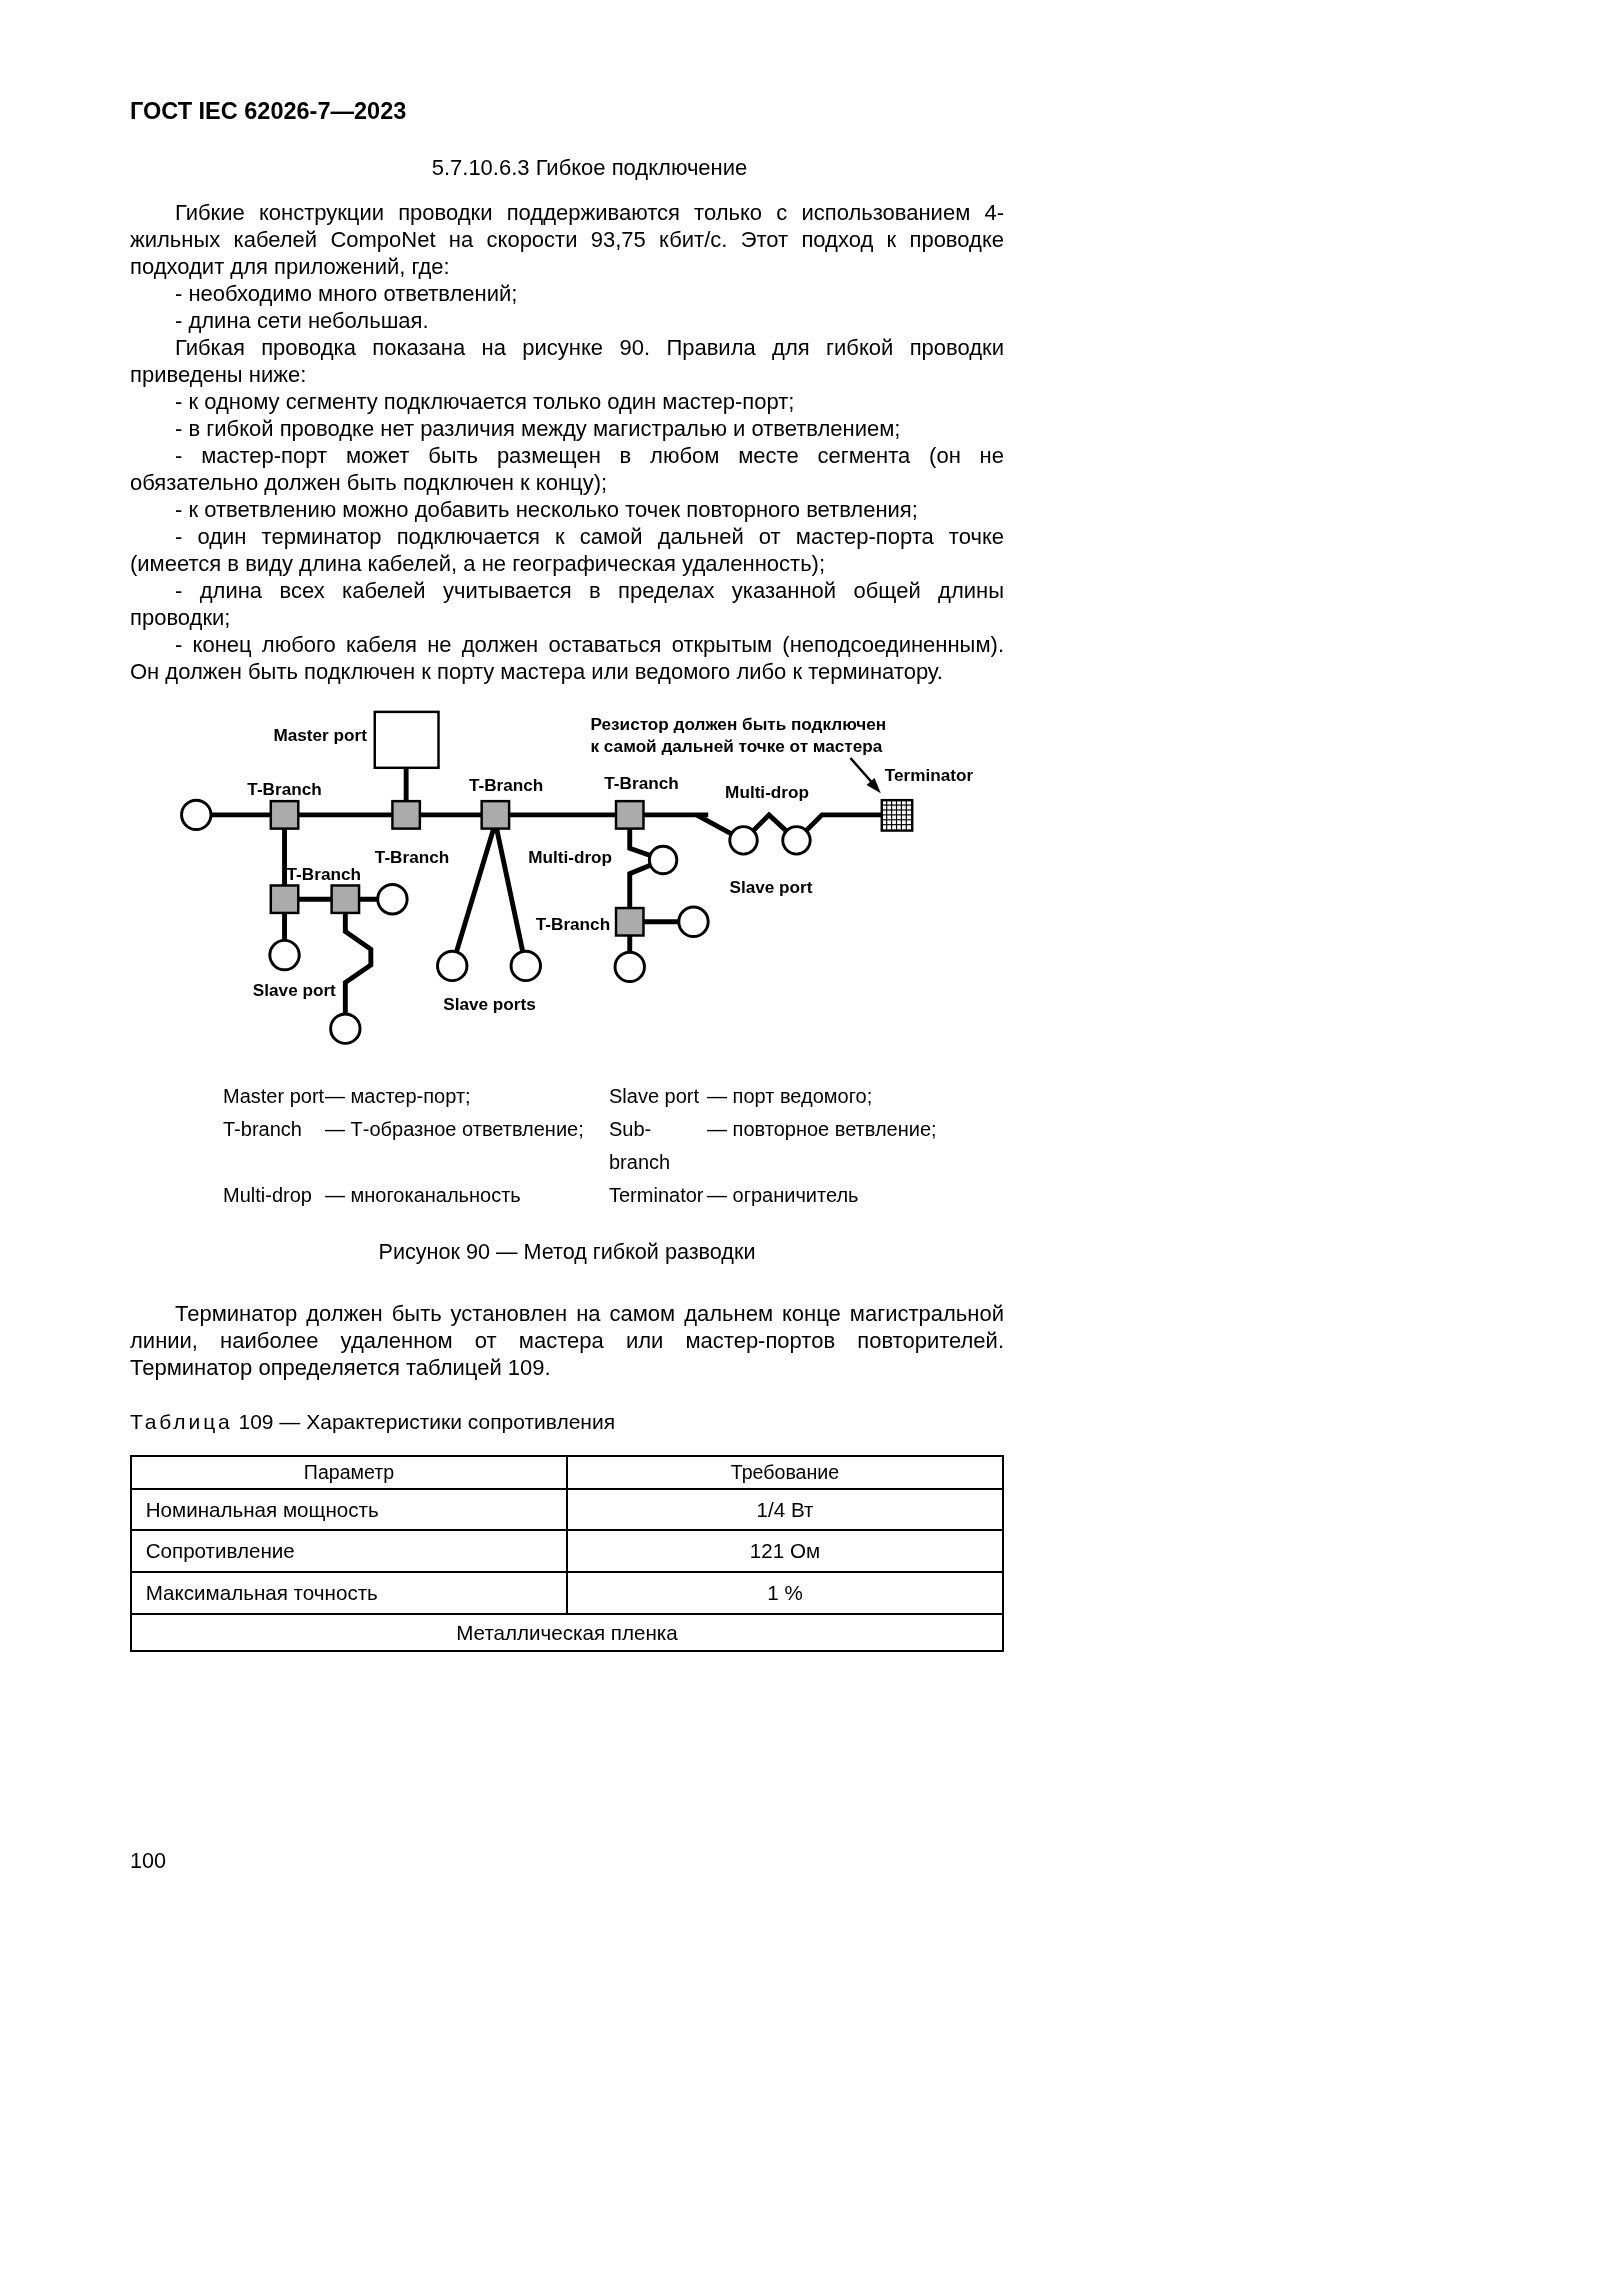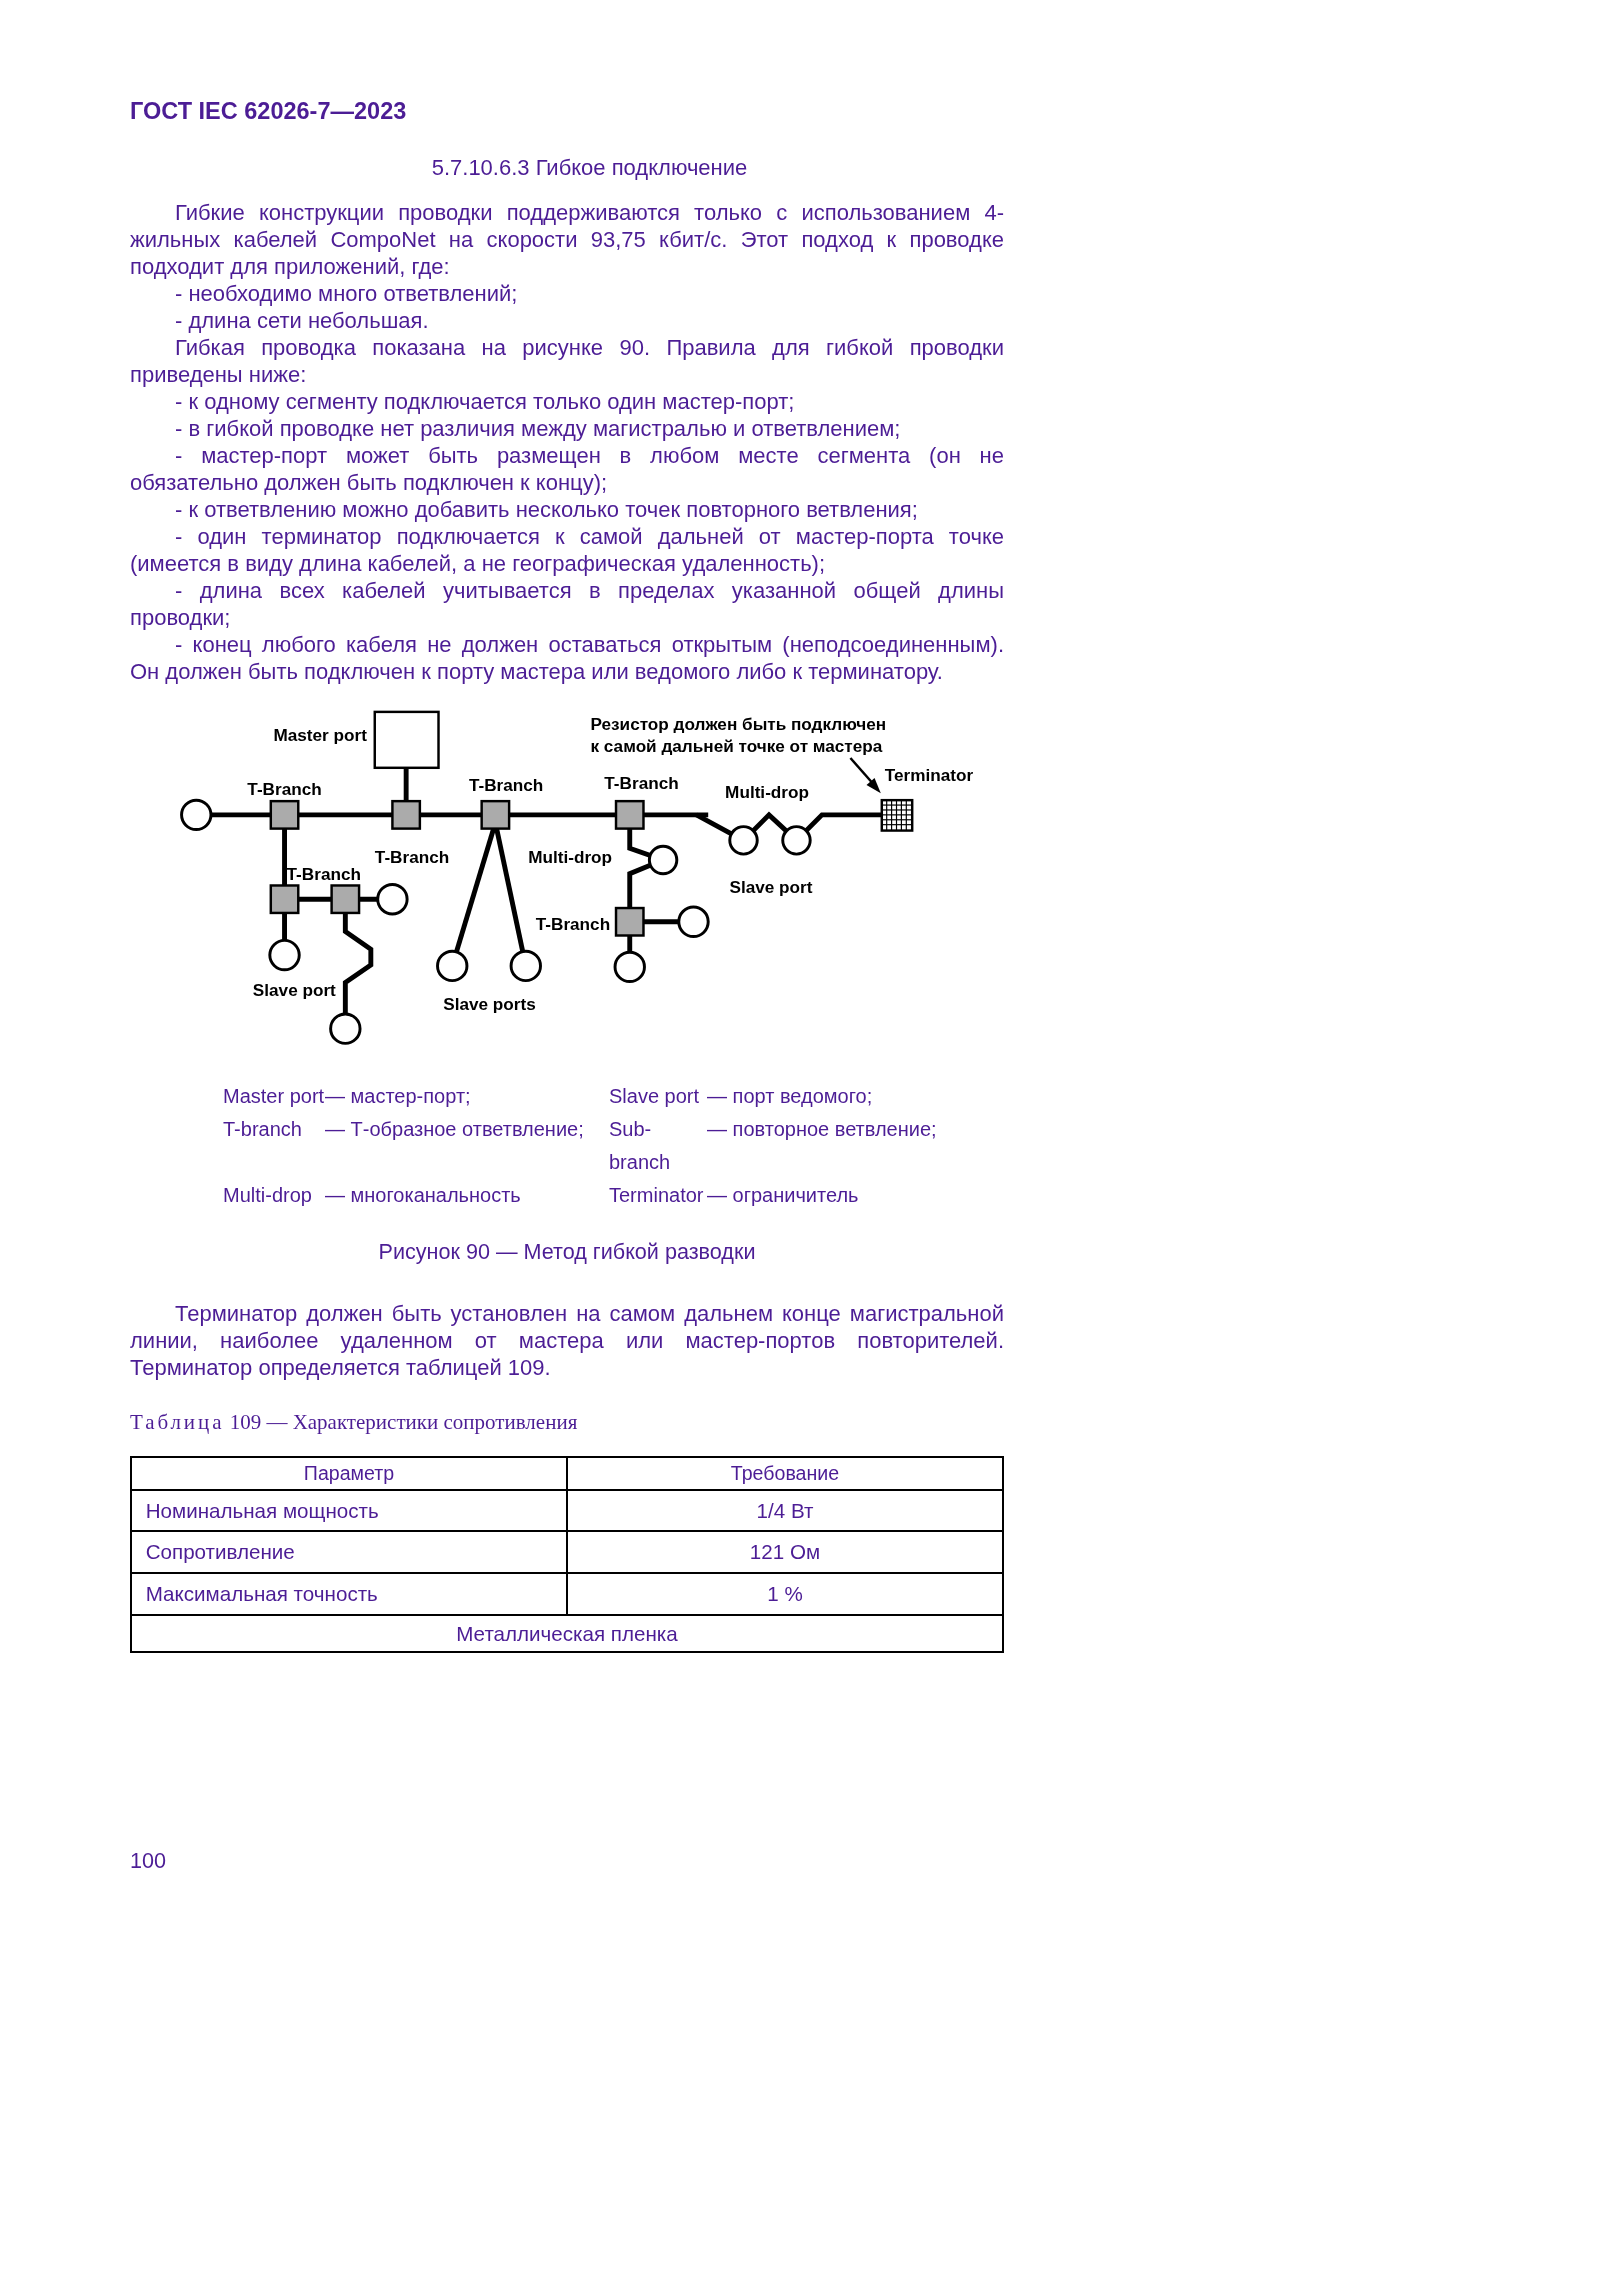--- a/index.html
+++ b/index.html
@@ -1,21 +1,21 @@
 <!DOCTYPE html>
 <html><head>
 <meta charset="utf-8">
 <style>
   html,body { margin:0; padding:0; background:#ffffff; }
   .page {
     position:relative;
     width:1621px; height:2293px;
     background:#ffffff;
     font-family:"Liberation Sans", sans-serif;
-    color:#4c1d95;
+    color:#000000;
     overflow:hidden;
   }
   .content {
     position:absolute;
     left:130px; top:98px;
     width:874px;
   }
   .doc-header {
     font-weight:bold;
     font-size:23.5px;
@@ -59,21 +59,20 @@
   .ld2 { flex:1; }
   .figure-caption {
     margin-top:27.4px;
     text-align:center;
     font-size:21.6px;
   }
   .closing { margin-top:35px; }
   .table-label {
     margin-top:29px;
     font-size:21px;
-    font-family:Liberation Serif, serif;
   }
   .table-label .spaced { letter-spacing:2.9px; }
   table.spec {
     width:100%;
     border-collapse:collapse;
     margin-top:9.8px;
     border:2.9px solid #000;
     font-size:20.6px;
   }
   table.spec th, table.spec td {

